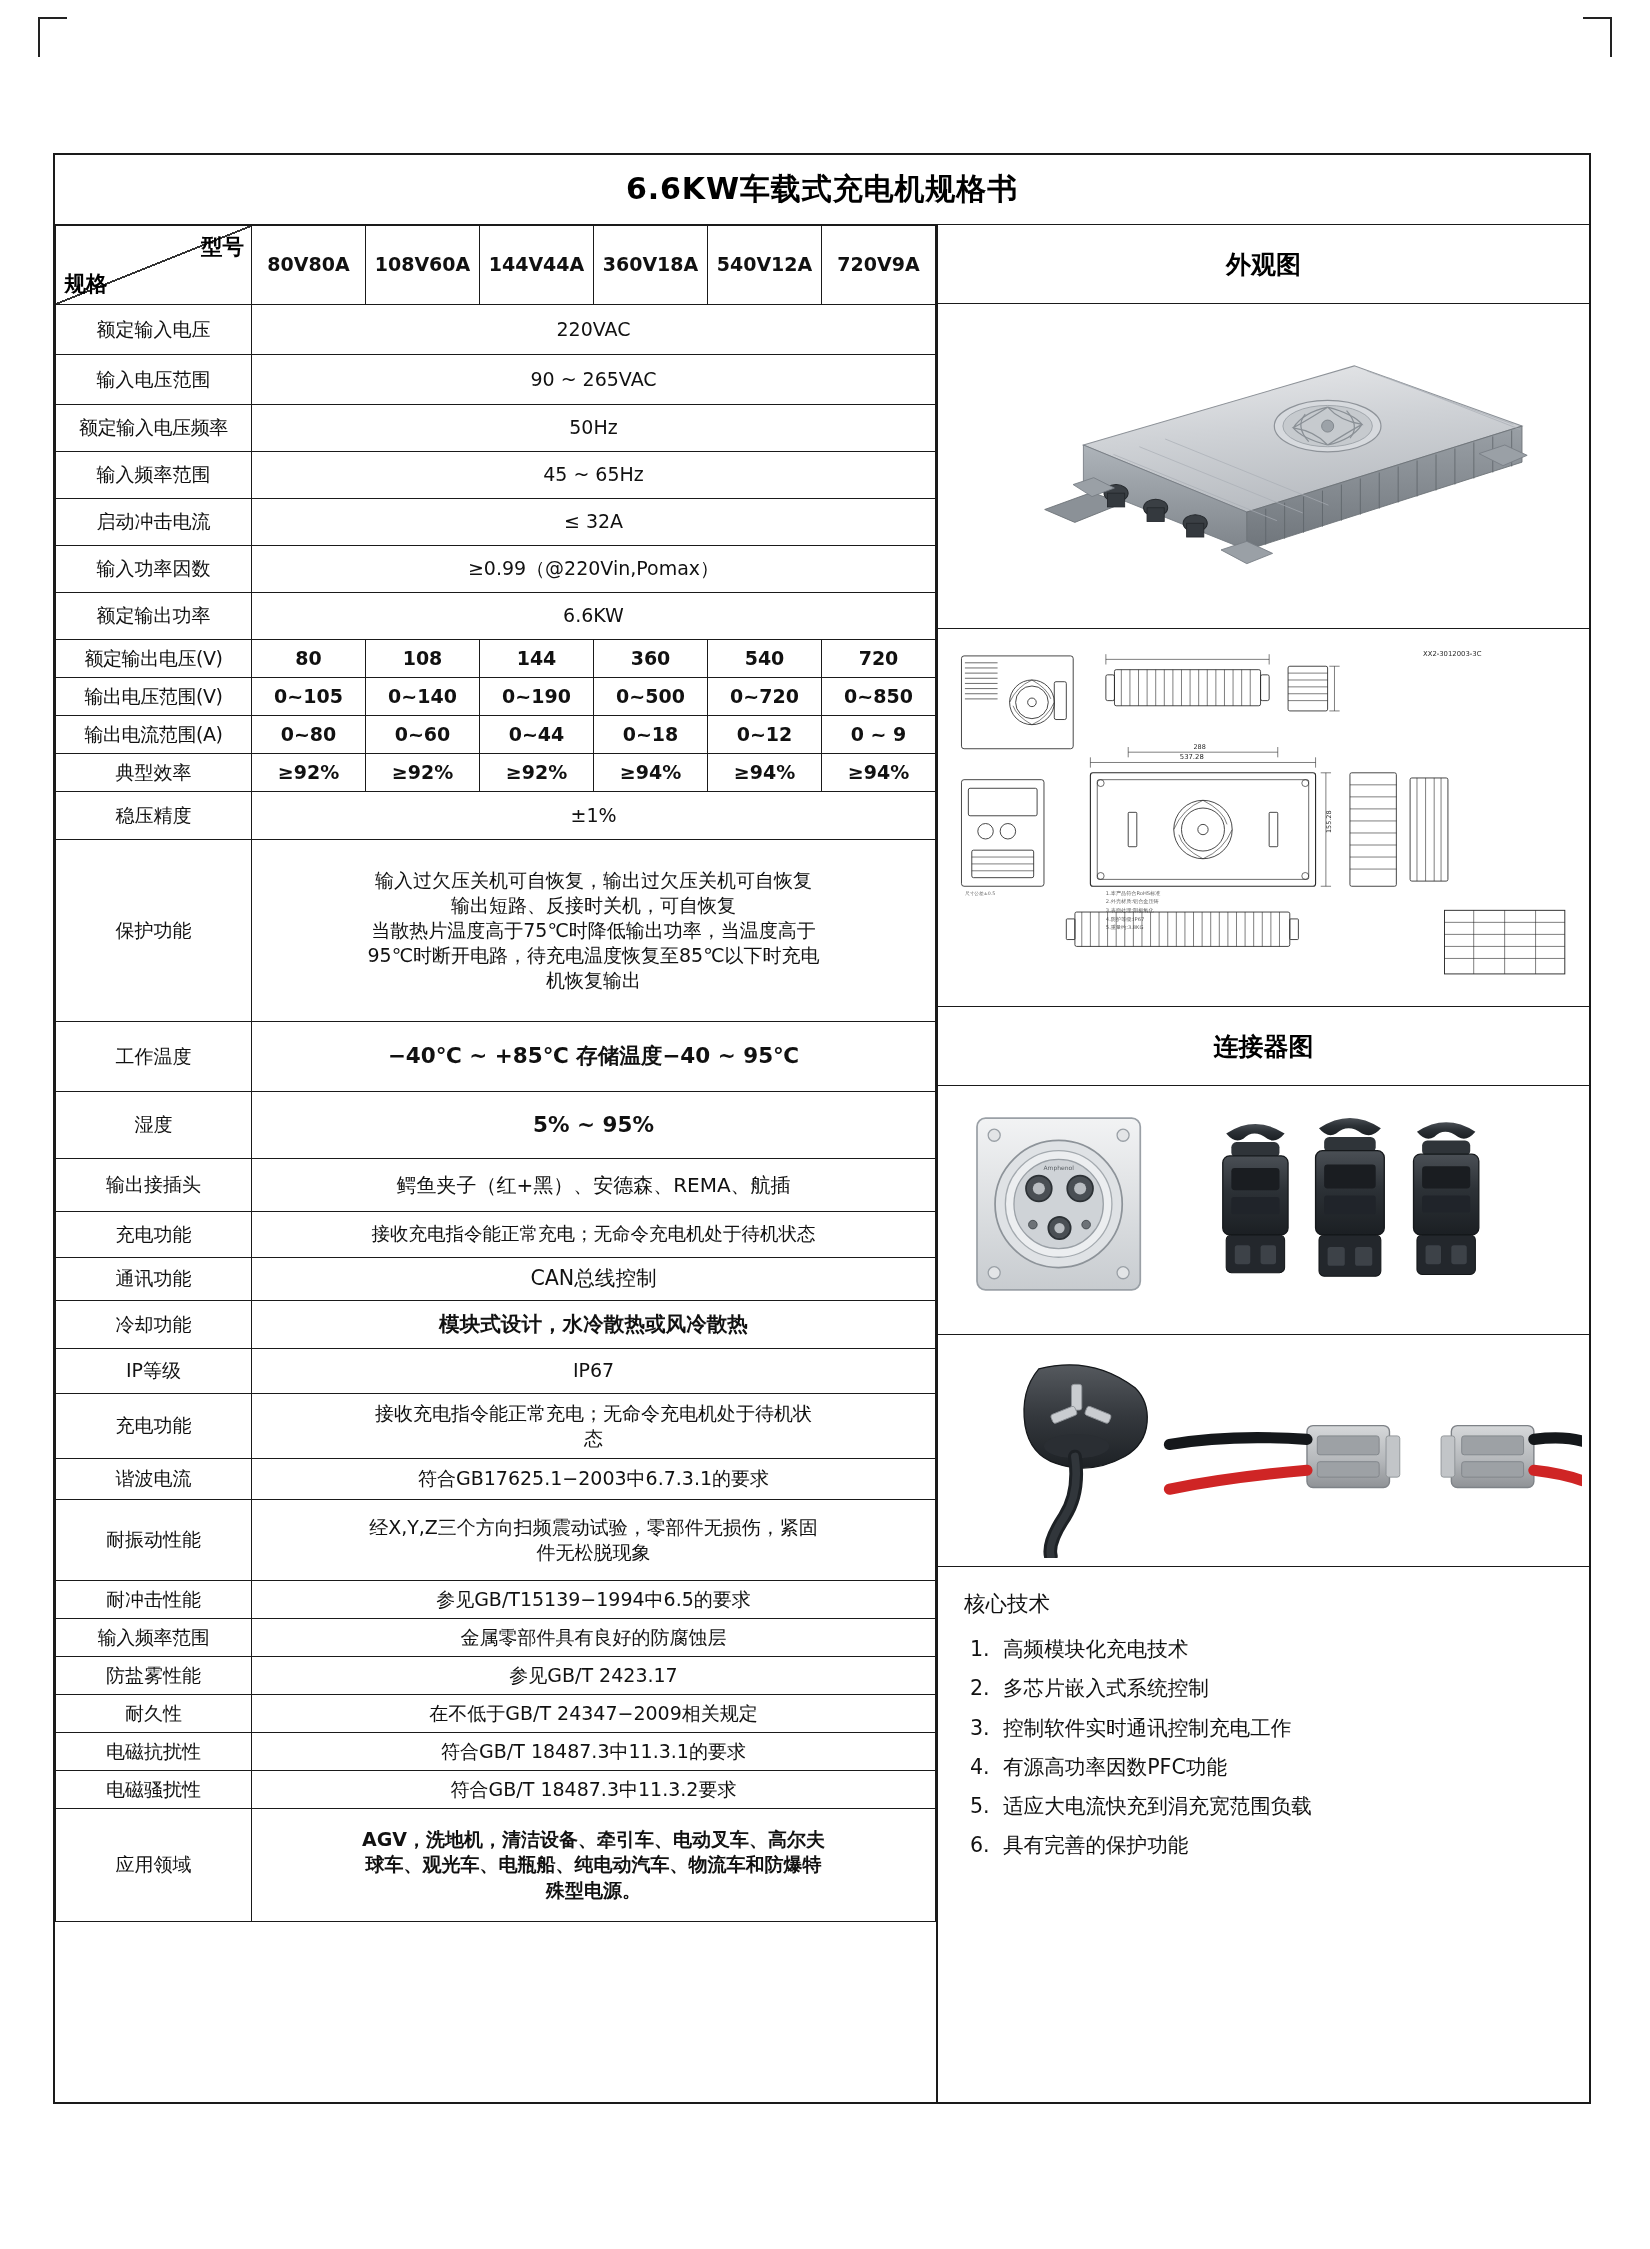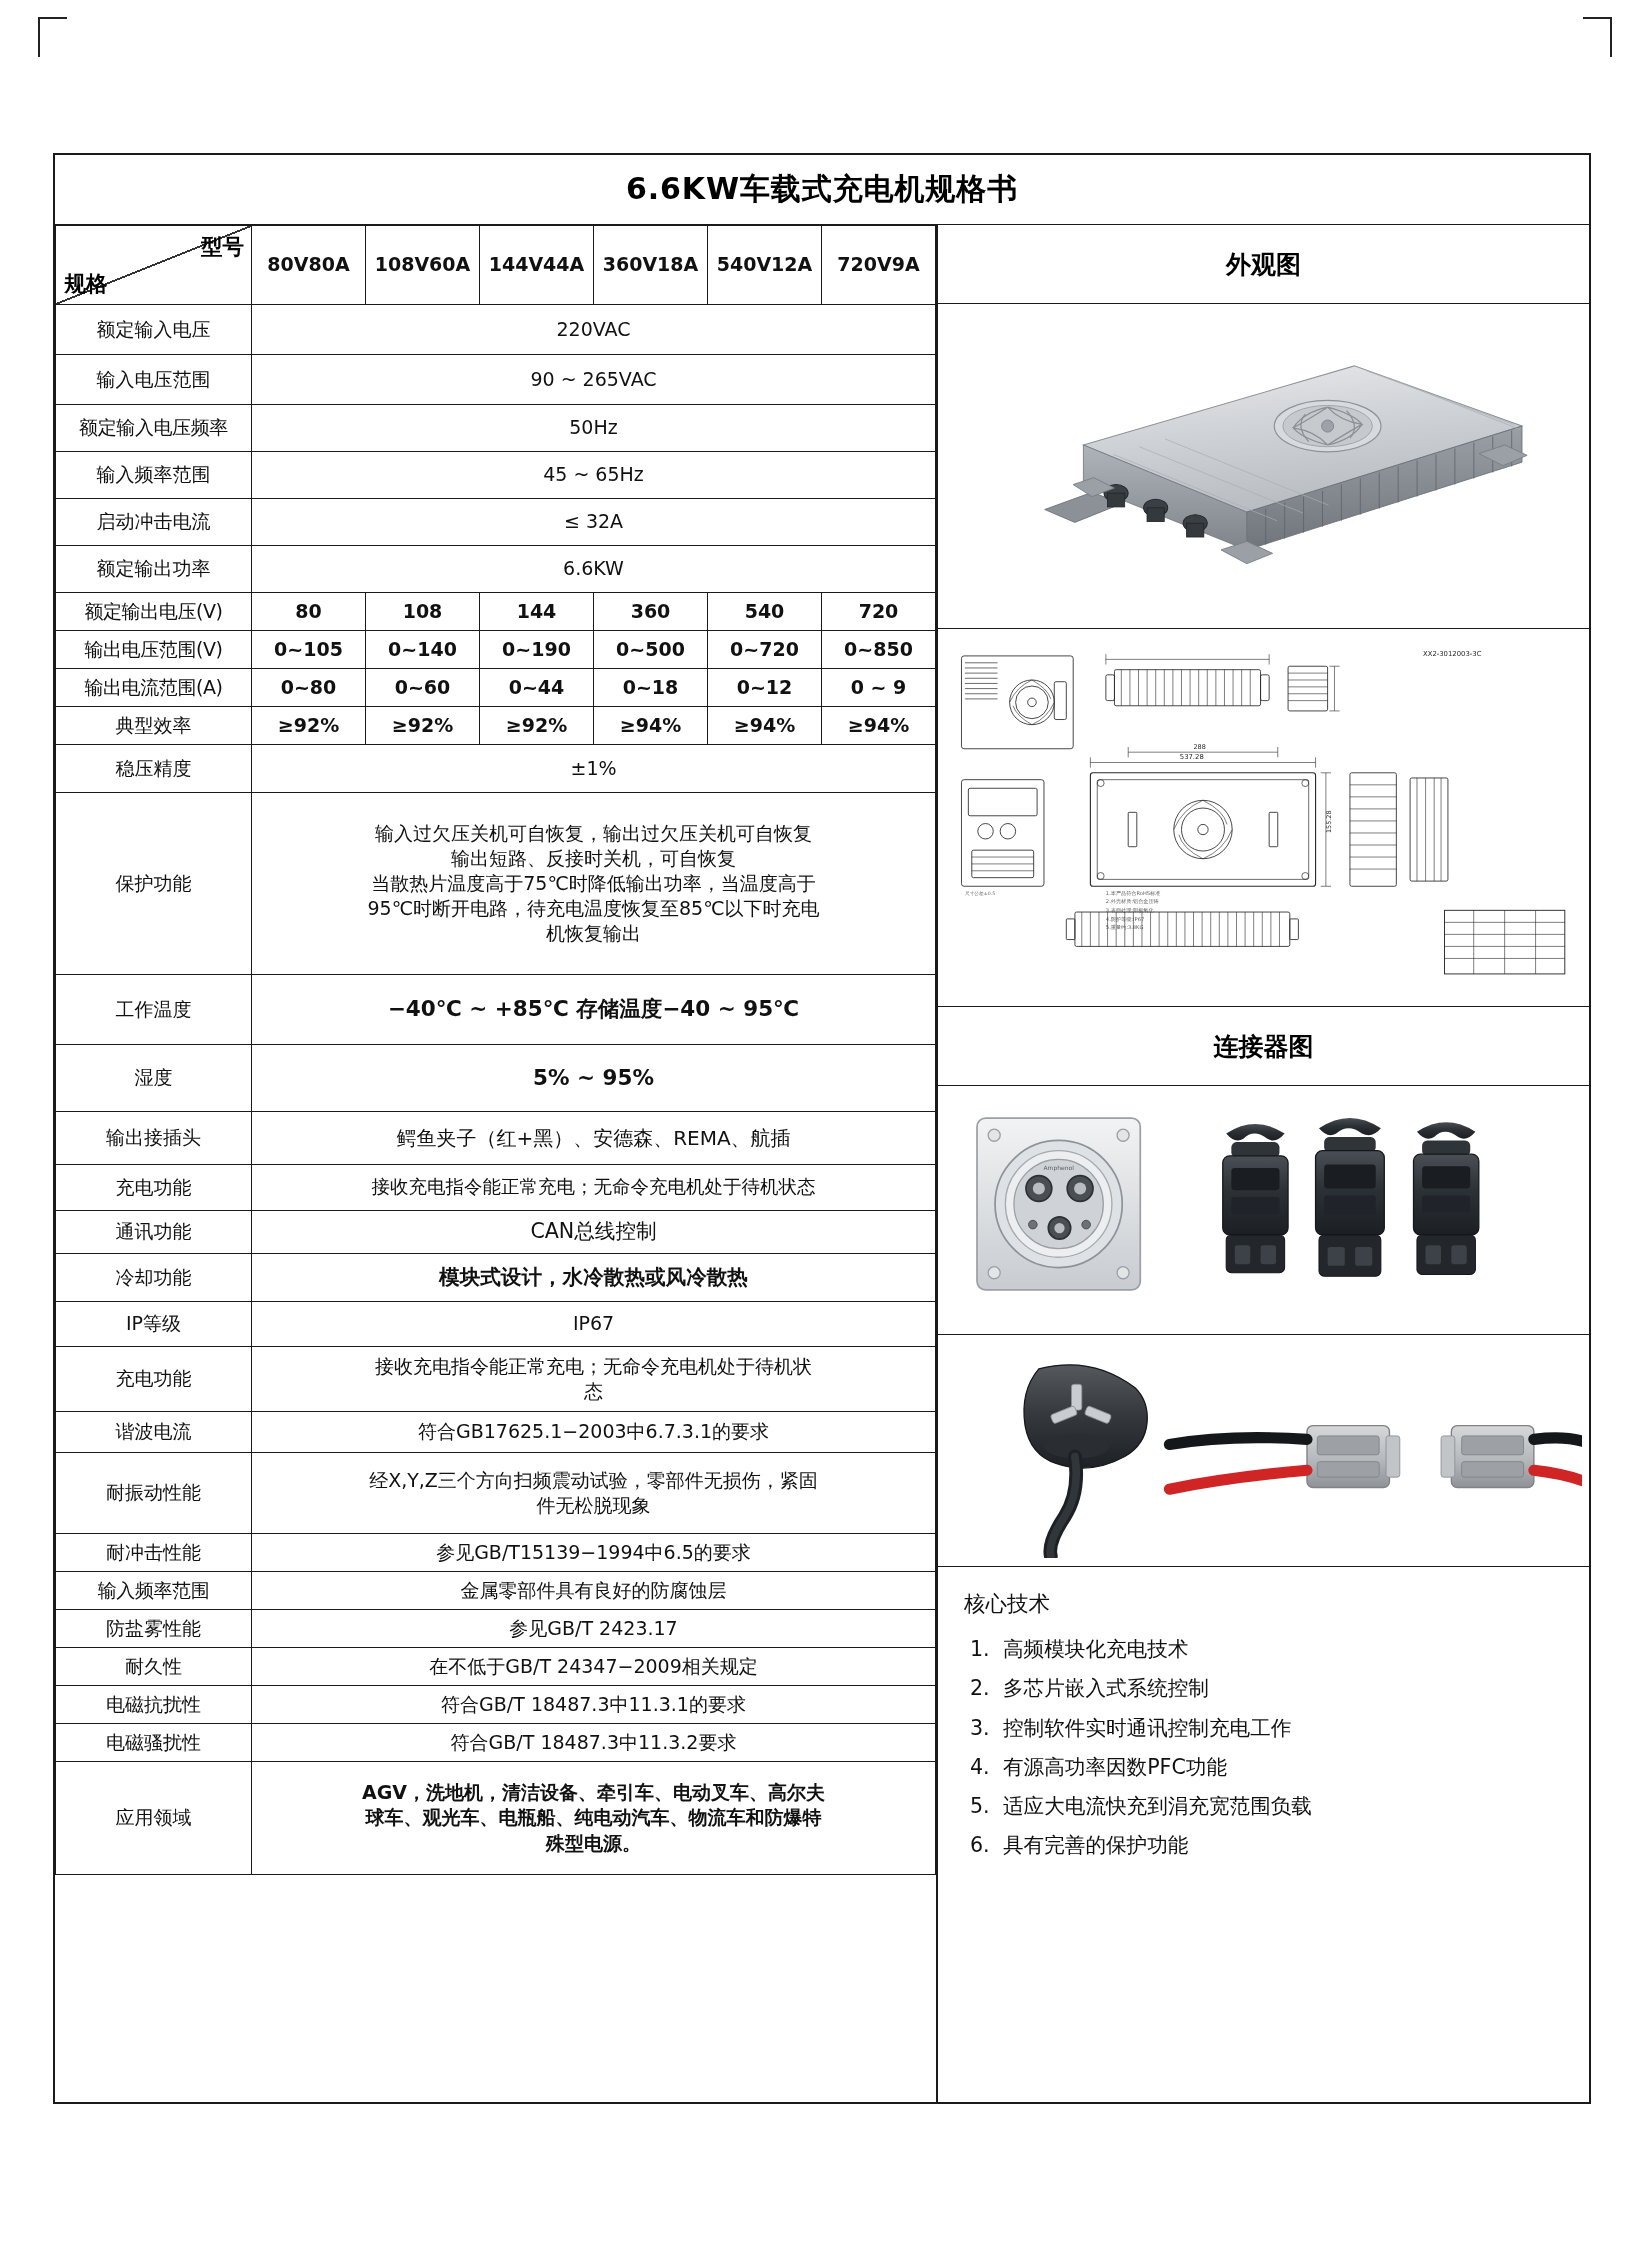--- a/index.html
+++ b/index.html
@@ -167,20 +167,24 @@
             <td class="lab lab-sm" style="height:47px">额定输入电压频率</td>
             <td class="val" colspan="6">50Hz</td>
           </tr>
           <tr>
             <td class="lab" style="height:47px">输入频率范围</td>
             <td class="val" colspan="6">45 ~ 65Hz</td>
           </tr>
           <tr>
             <td class="lab" style="height:47px">启动冲击电流</td>
             <td class="val" colspan="6">≤ 32A</td>
+          </tr>
+          <tr>
+            <td class="lab" style="height:47px">输入功率因数</td>
+            <td class="val" colspan="6">≥0.99（@220Vin,Pomax）</td>
           </tr>
           <tr>
             <td class="lab" style="height:47px">额定输出功率</td>
             <td class="val" colspan="6">6.6KW</td>
           </tr>
 
           <tr>
             <td class="lab lab-sm" style="height:38px">额定输出电压(V)</td>
             <td class="blue-reg">80</td>
             <td class="blue-reg">108</td>

